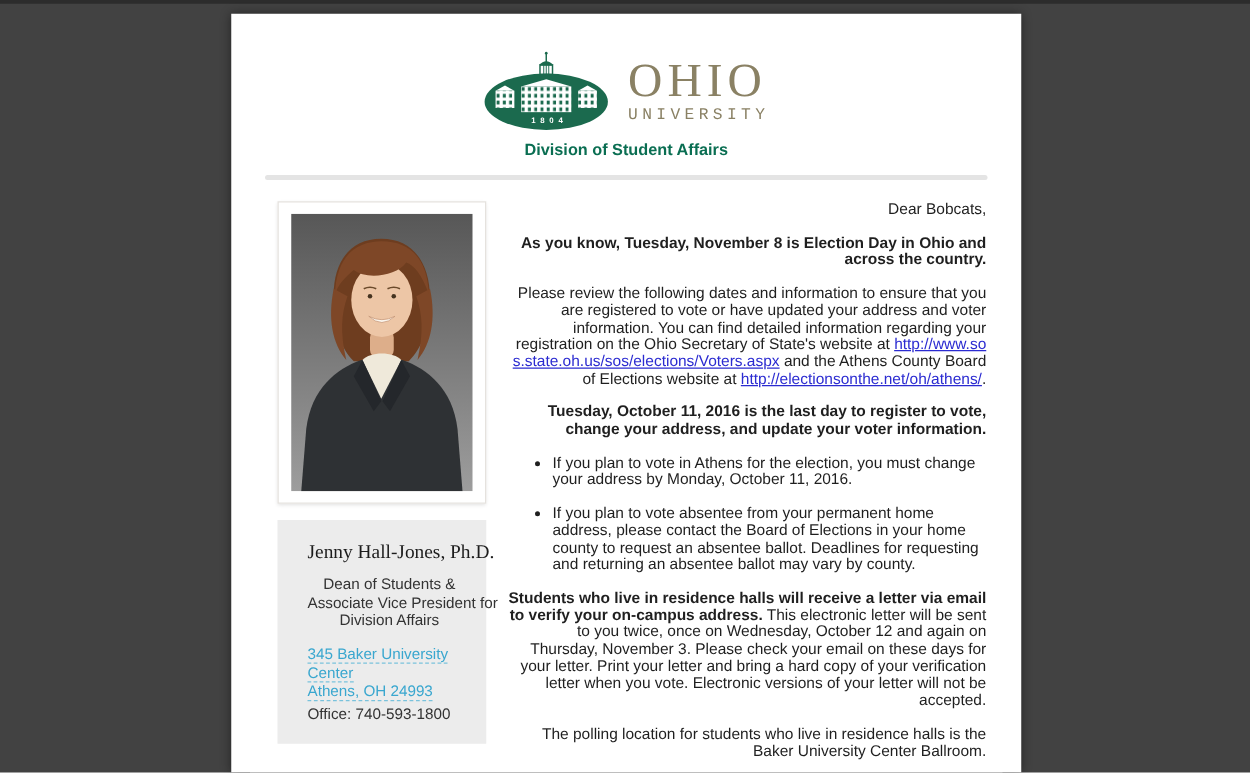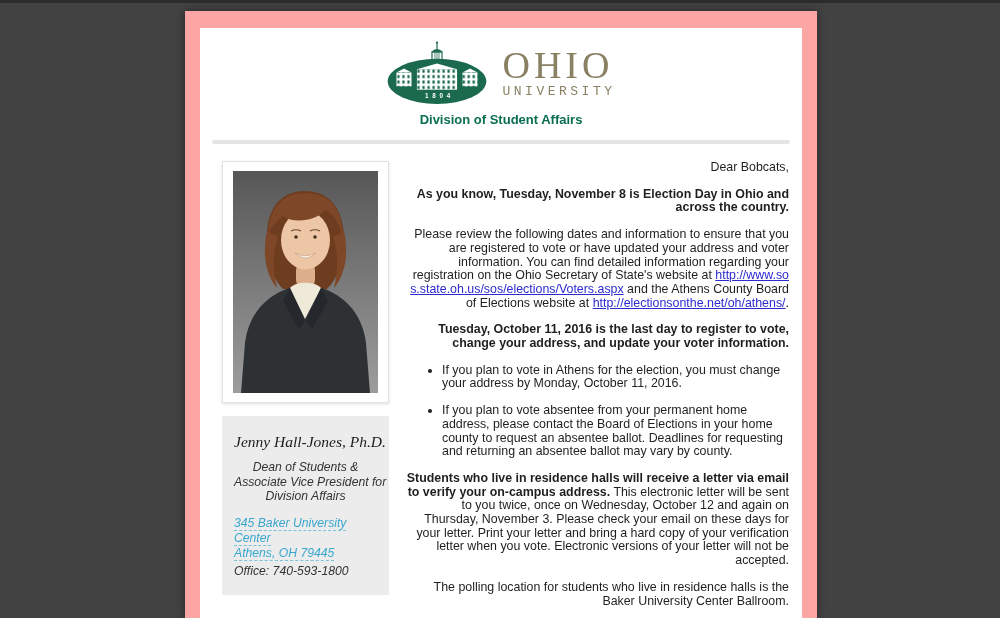--- a/index.html
+++ b/index.html
@@ -10,21 +10,21 @@
     font-family: "Liberation Sans", sans-serif;
     overflow: hidden;
     position: relative;
   }
   .top-edge {
     position: absolute; top: 0; left: 0; right: 0; height: 3px;
     background: #2c2c2c;
   }
   .paper {
     position: absolute; left: 185px; top: 11px; width: 632px; height: 607px;
-    background: #fca5a5;
+    background: #ffffff;
     box-shadow: 0 0 8px rgba(0,0,0,0.45);
   }
   .content {
     position: absolute; left: 15px; right: 15px; top: 17px; bottom: 0;
     background: #ffffff;
     overflow: hidden;
   }
   
   .masthead { padding-top: 13px; }
   .logo-row {
@@ -56,22 +56,21 @@
   .photo-card {
     width: 167px; height: 242px;
     background: #fff; border: 1px solid #e5e2de;
     box-shadow: 0 1px 3px rgba(0,0,0,0.12);
     padding: 9px;
   }
   .photo-card svg { display: block; }
   .info-box {
     margin-top: 13px; width: 167px;
     background: #ececec;
-    padding: 17px 12px 16px 12px;
-    font-style: italic;
+    padding: 17px 12px 16px 24px;
   }
   .person-name {
     font-family: "Liberation Serif", serif;
     font-size: 15.5px; color: #1c1c1c; line-height: 18px;
     white-space: nowrap;
   }
   .person-title { margin-top: 9px; font-size: 12.2px; line-height: 14.6px; color: #333; text-align: center; }
   .person-title div { white-space: nowrap; }
   .addr { margin-top: 12px; font-size: 12.2px; line-height: 15px; }
   .addr a {
@@ -183,21 +182,21 @@
         </div>
         <div class="info-box">
           <div class="person-name">Jenny Hall-Jones, Ph.D.</div>
           <div class="person-title">
             <div>Dean of Students &amp;</div>
             <div>Associate Vice President for</div>
             <div>Division Affairs</div>
           </div>
           <div class="addr">
             <div><a>345 Baker University Center</a></div>
-            <div><a>Athens, OH 79445</a></div>
+            <div><a>Athens, OH 24993</a></div>
           </div>
           <div class="office">Office: 740-593-1800</div>
         </div>
       </div>
 
       <div class="rightcol">
         <p>Dear Bobcats,</p>
 
         <p class="b">As you know, Tuesday, November 8 is Election Day in Ohio and across the country.</p>
 

